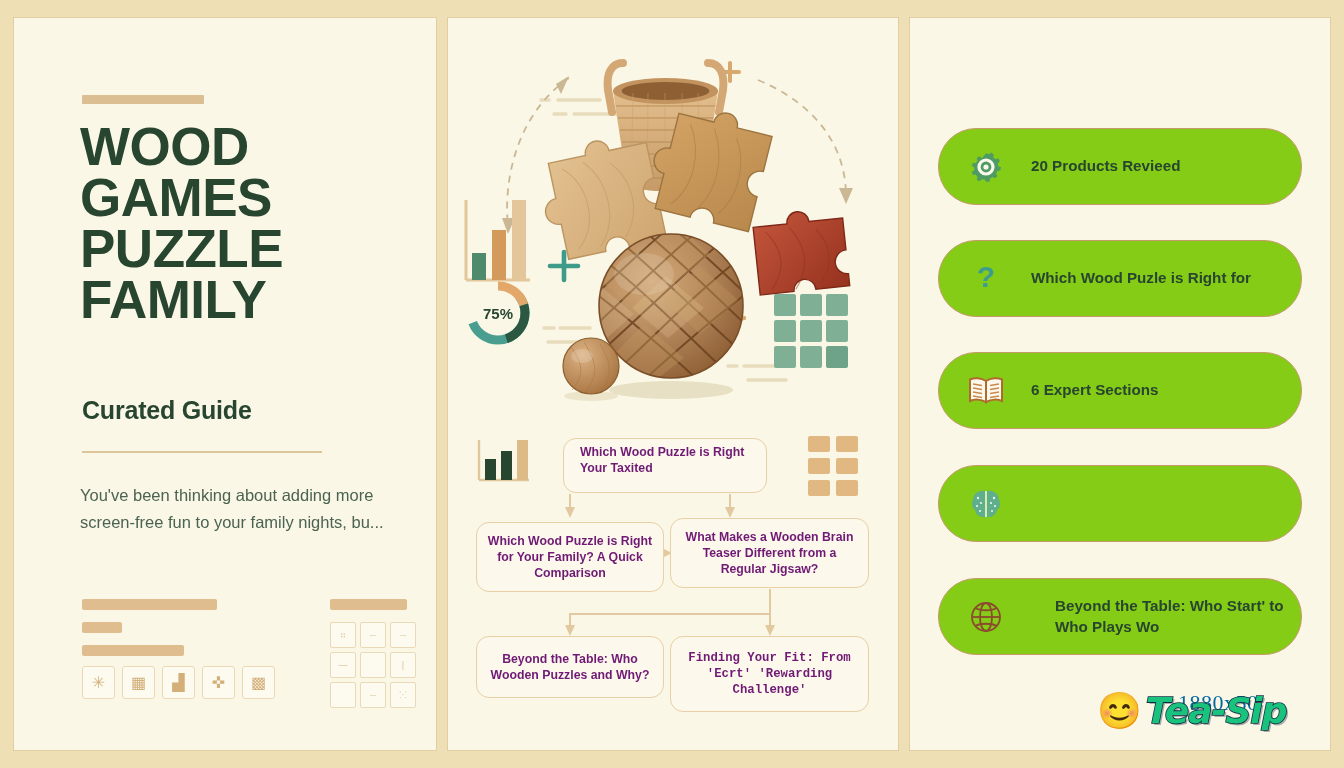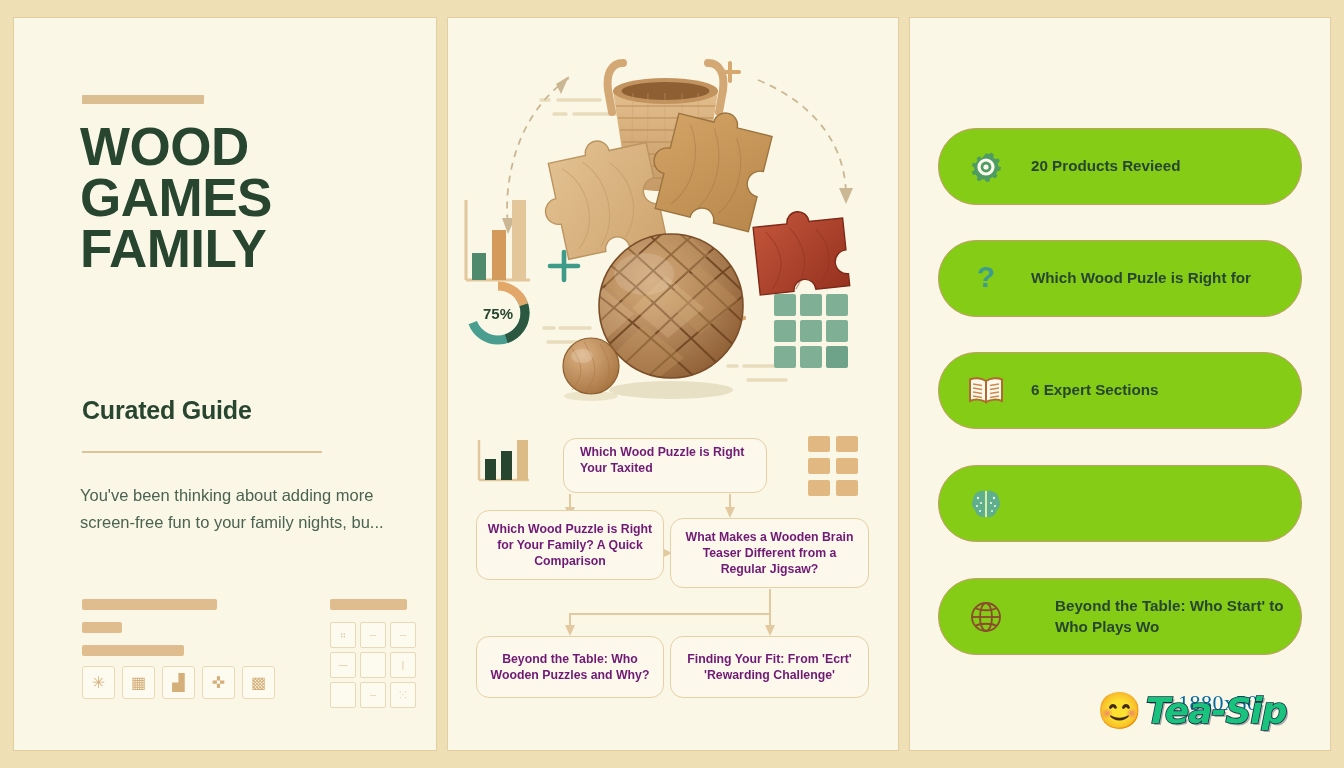--- a/index.html
+++ b/index.html
@@ -100,24 +100,24 @@
     border-radius: 13px;
     color: #701a75;
     font-size: 12.3px;
     font-weight: bold;
     line-height: 1.32;
     display: flex; align-items: center; justify-content: center;
     text-align: center;
     padding: 5px 8px;
   }
   #fb-top   { left: 115px; top: 12px;  width: 204px; height: 55px; }
-  #fb-l1    { left: 28px;  top: 84px;  width: 188px; height: 70px; }
+  #fb-l1    { left: 28px;  top: 96px;  width: 188px; height: 70px; }
   #fb-r1    { left: 222px; top: 92px;  width: 199px; height: 70px; }
   #fb-l2    { left: 28px;  top: 210px; width: 188px; height: 62px; }
-  #fb-r2    { left: 222px; top: 210px; width: 199px; height: 62px; }
+  #fb-r2    { left: 222px; top: 210px; width: 199px; height: 76px; font-family: Liberation Mono, monospace; }
   #fb-top > span { align-self: flex-start; text-align: left; width: 100%; padding-left: 8px; }
 
   .mini-bars {
     position: absolute; left: 26px; top: 10px; width: 58px; height: 50px;
   }
   .tan-grid {
     position: absolute; left: 360px; top: 10px;
     display: grid; grid-template-columns: repeat(2, 22px);
     grid-auto-rows: 16px; gap: 6px;
   }
@@ -172,20 +172,21 @@
 
 <div id="stage">
 
   <div class="panel" id="panel-left">
 
     <div class="accent-bar"></div>
 
     <div id="hero-title">
       <div>WOOD</div>
       <div>GAMES</div>
+      <div>PUZZLE</div>
       <div>FAMILY</div>
     </div>
 
     <div id="hero-subtitle">Curated Guide</div>
     <div class="hero-rule"></div>
     <div id="hero-body">You've been thinking about adding more screen-free fun to your family nights, bu...</div>
 
     <div class="skel" id="sk1"></div>
     <div class="skel" id="sk2"></div>
     <div class="skel" id="sk3"></div>

